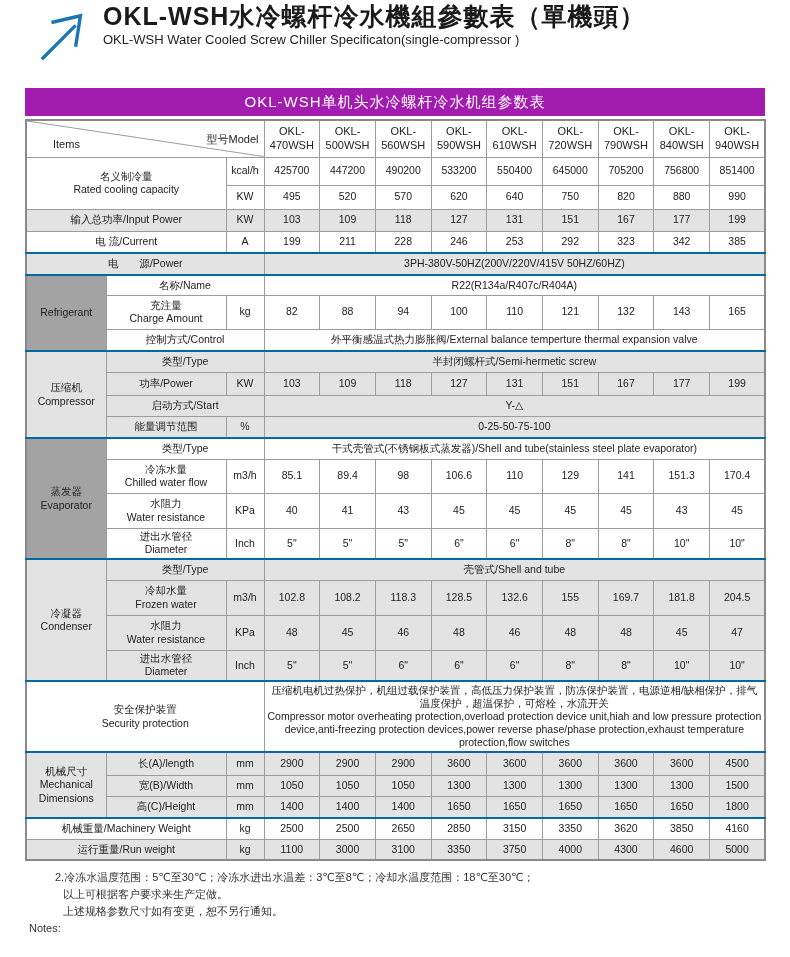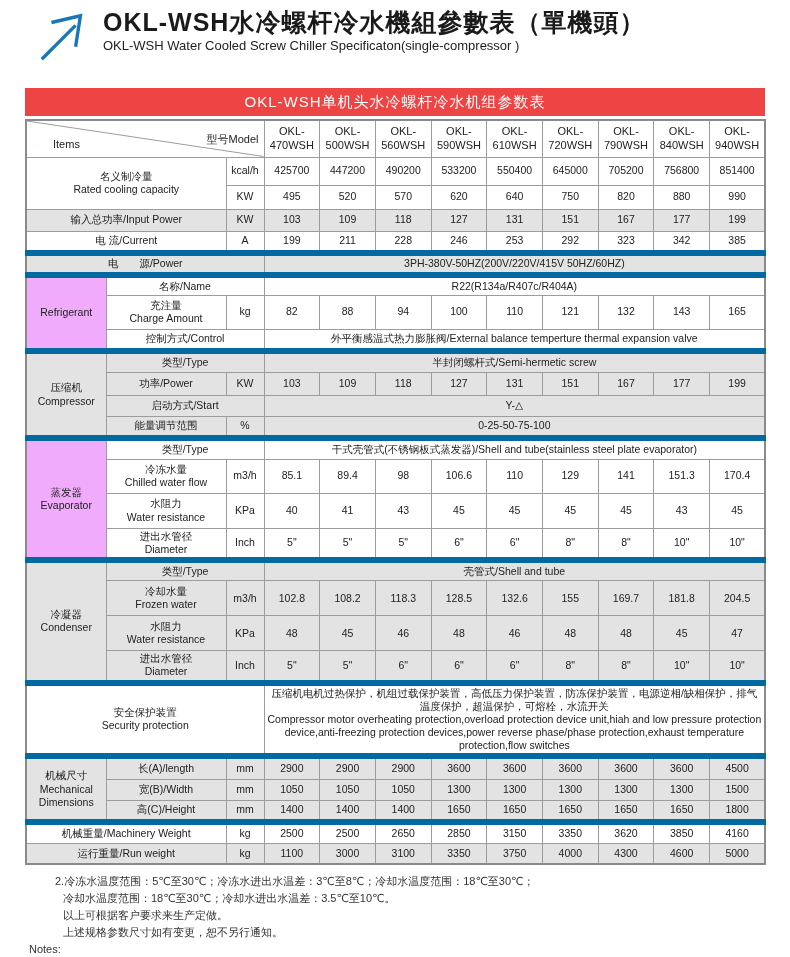--- a/index.html
+++ b/index.html
@@ -5,47 +5,47 @@
   html,body{margin:0;padding:0;background:#fff;}
   body{
     width:790px;height:957px;position:relative;overflow:hidden;
     font-family:"Liberation Sans","DejaVu Sans",sans-serif;color:#222;
   }
   .page{position:absolute;left:25px;top:0;width:740px;}
 
   
   .titleblock{position:relative;height:88px;}
   .logo{position:absolute;left:10px;top:8px;width:58px;height:58px;}
-  .titles{position:absolute;left:78px;top:7px;}
+  .titles{position:absolute;left:78px;top:1px;}
   .title-zh{font-size:25px;font-weight:600;letter-spacing:1px;color:#1a1a1a;line-height:1.25;}
   .title-en{font-size:13px;font-weight:400;color:#222;line-height:1.3;}
 
   
   .banner{
-    height:28px;background:#ef4444;color:#fff;font-size:15px;
+    height:28px;background:#a21caf;color:#fff;font-size:15px;
     display:flex;align-items:center;justify-content:center;letter-spacing:1px;
   }
 
   
   table.spec{
     width:740px;border-collapse:collapse;table-layout:fixed;
     font-size:10.5px;color:#222;margin-top:3px;
     border:2px solid #8a8a8a;
   }
   table.spec th, table.spec td{
     border:1px solid #9c9c9c;text-align:center;vertical-align:middle;
     padding:1px 2px;background:#fff;line-height:1.25;
   }
   tr.g td, tr.g th{background:#e3e3e3;}
   tr.w td, tr.w th{background:#fff;}
   td.sec{background:#e3e3e3;}
-  tr.w td.sec{background:#f0abfc;}
+  tr.w td.sec{background:#a3a3a3;}
   .pre{white-space:pre-line;}
   td.sectext{text-align:left;padding:2px 5px;white-space:pre-line;line-height:1.3;margin-left:21px;}
-  tr.bt td, tr.bt th{border-top:6px solid #0369a1;}
+  tr.bt td, tr.bt th{border-top:2px solid #0369a1;}
 
   
   th.diag{position:relative;background:#e3e3e3;padding:0;}
   th.diag svg{position:absolute;left:0;top:0;width:100%;height:100%;}
   .diag-model{position:absolute;right:5px;top:12px;font-weight:400;font-size:11px;}
   .diag-items{position:absolute;left:4px;bottom:5px;font-weight:400;font-size:11px;}
   .diag-items .zh{color:#fdfdfd;}
   th.model{font-weight:400;font-size:11px;line-height:1.2;}
 
   
@@ -384,19 +384,18 @@
           <td class="val">4000</td>
           <td class="val">4300</td>
           <td class="val">4600</td>
           <td class="val">5000</td>
         </tr>
       </tbody>
   </table>
 
   <div class="notes">
       <div class="ind1">2.冷冻水温度范围：5℃至30℃；冷冻水进出水温差：3℃至8℃；冷却水温度范围：18℃至30℃；</div>
-      <div class="ind2">冷却水温度范围：18℃至30℃；冷却水进出水温差：3.5℃至10℃。</div>
       <div class="ind2">以上可根据客户要求来生产定做。</div>
       <div class="ind2">上述规格参数尺寸如有变更，恕不另行通知。</div>
       <div class="ind0">Notes:</div>
     </div>
 
 </div>
 
 </body></html>

